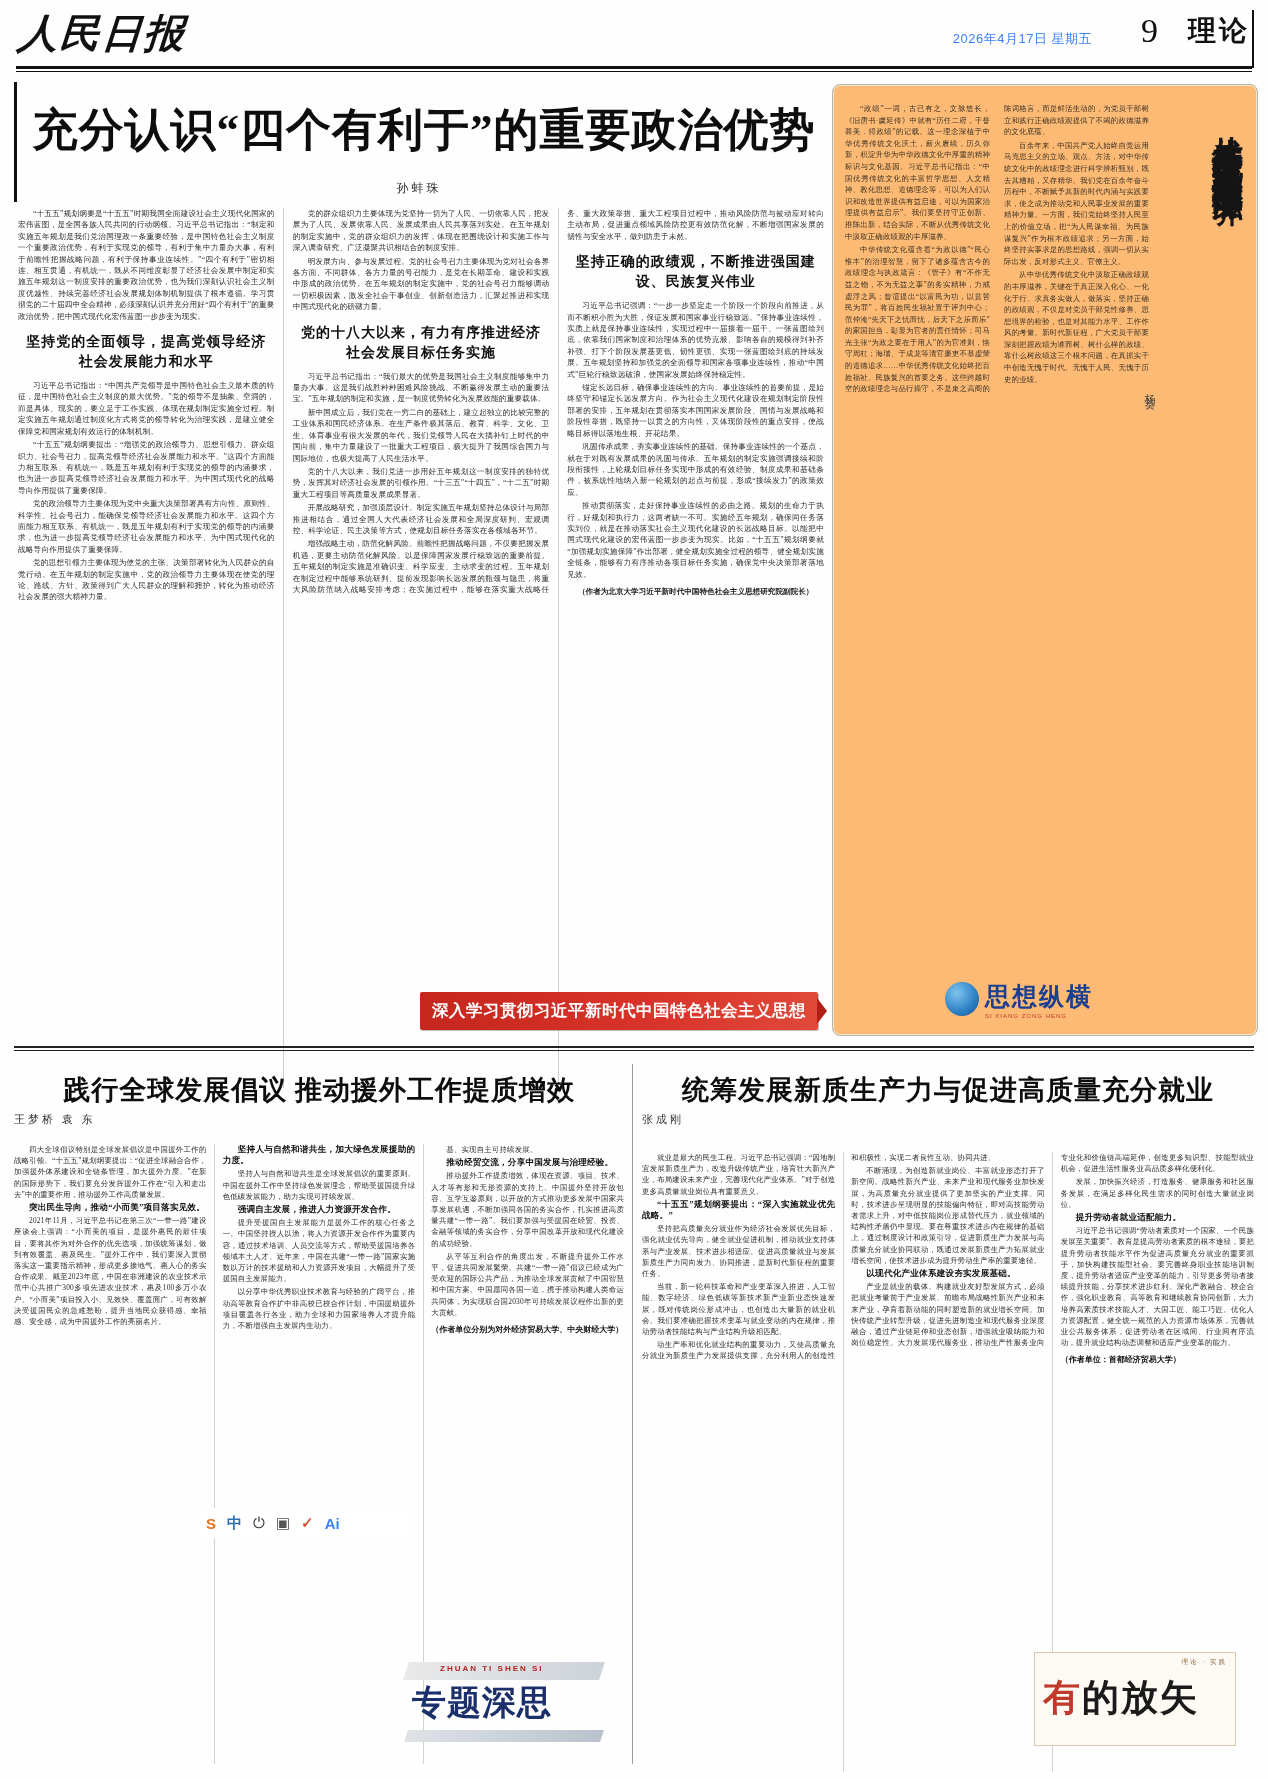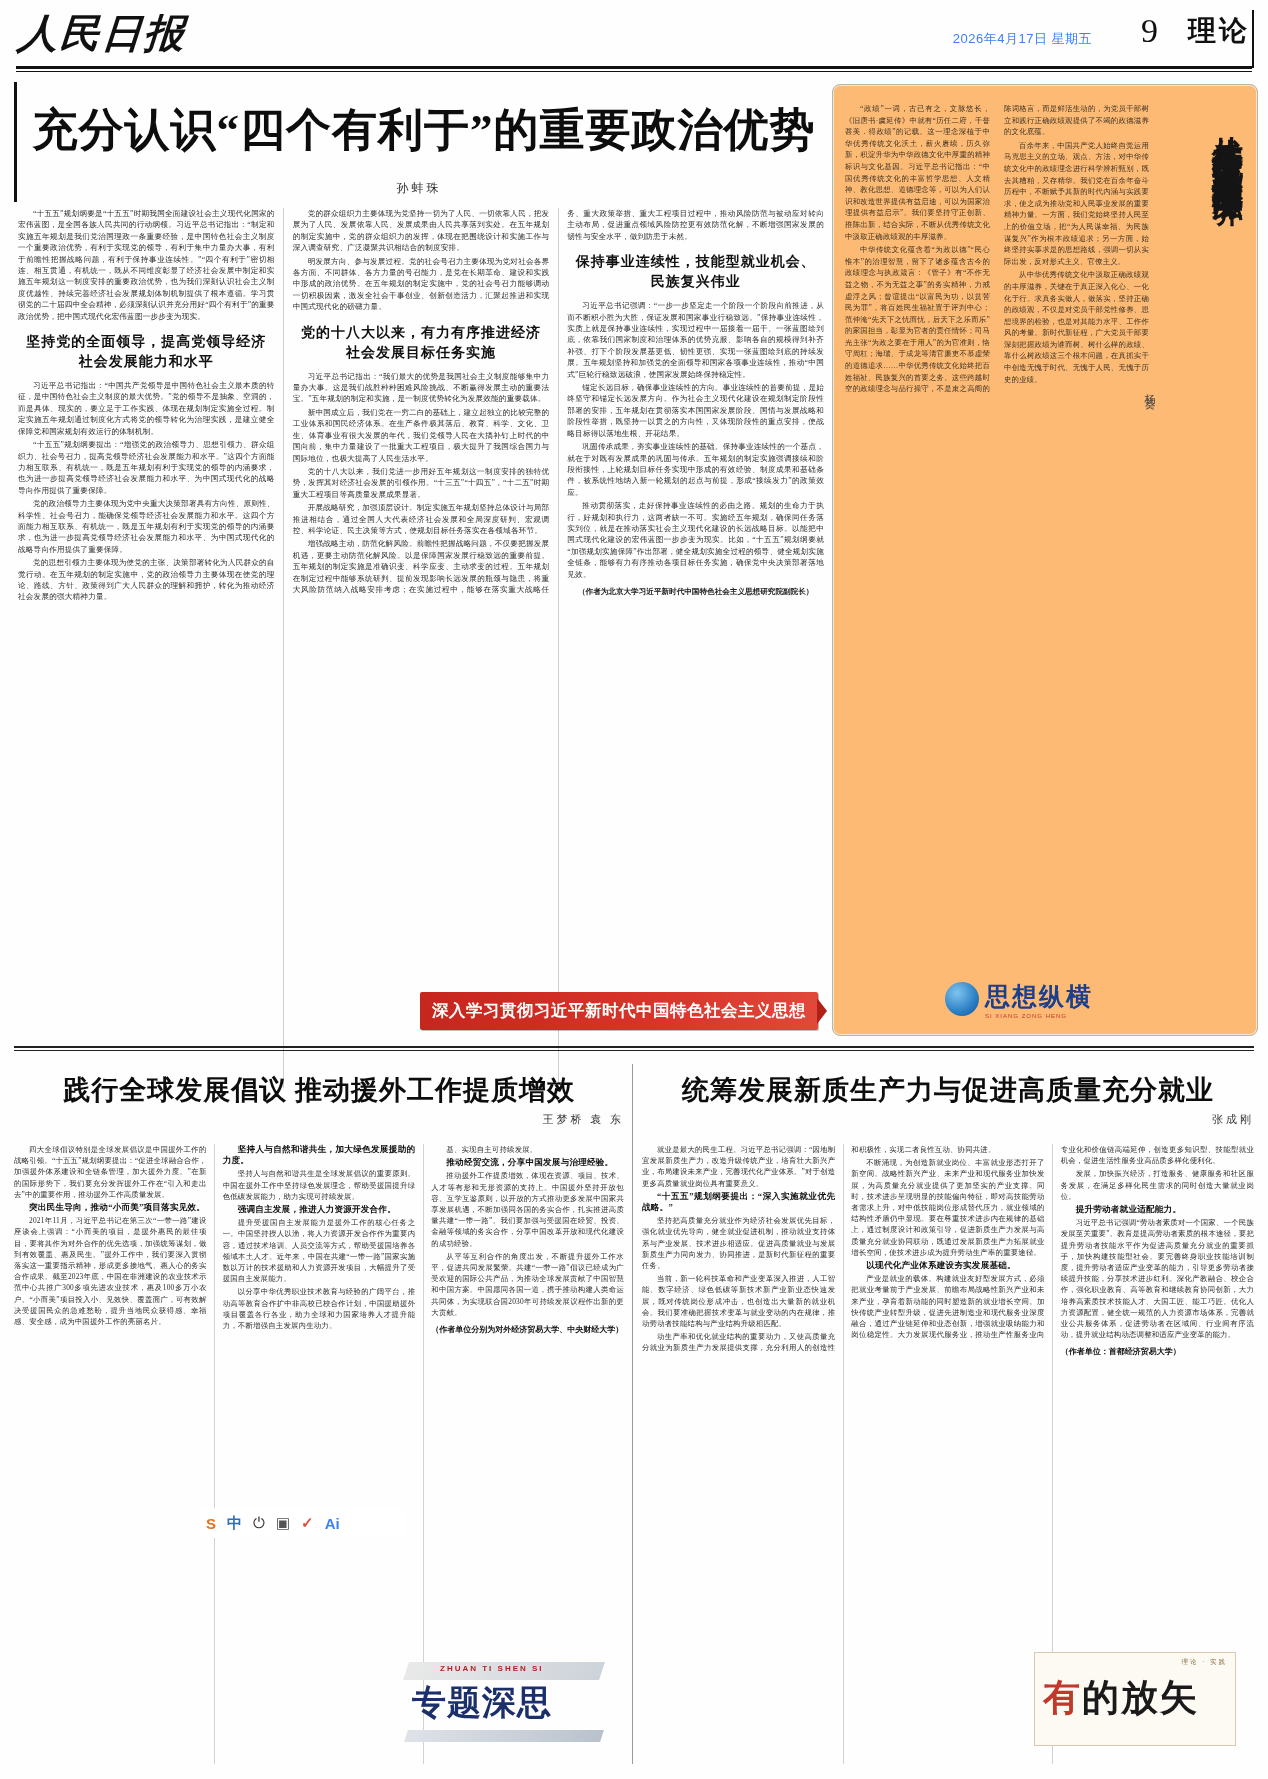--- a/index.html
+++ b/index.html
@@ -167,27 +167,27 @@
   .bot-right{position:absolute;left:628px;top:0;width:612px;height:712px;}
   .bot-split{
     position:absolute;left:618px;top:6px;width:1px;height:700px;background:#9a9a9a;
   }
   .bot-headline{
     font-size:27px;font-weight:bold;text-align:center;letter-spacing:1px;
     color:#0d0d0d;margin:14px 0 4px 0;white-space:nowrap;
     font-family:"Liberation Serif",serif;
   }
   .bot-byline{
-    font-size:11px;text-align:right;color:#333;letter-spacing:3px;margin-bottom:10px;
+    font-size:11px;text-align:left;color:#333;letter-spacing:3px;margin-bottom:10px;
   }
   .bot-cols{
     position:absolute;left:0;top:86px;width:100%;height:620px;
     column-count:3;column-gap:16px;column-rule:1px solid #d2d2d2;
   }
-  .bot-cols.r{column-count:3;}
+  .bot-cols.r{column-count:3;margin-top:8px;}
   .bp{
     font-size:7.4px;line-height:11.2px;text-align:justify;text-indent:15px;
     margin:0 0 2px 0;color:#2b2b2b;letter-spacing:.2px;
   }
   .credit{
     font-size:8px;font-weight:bold;text-align:justify;color:#111;margin-top:6px;
   }
 
   
   .emblem-zt{
@@ -265,21 +265,21 @@
         <p class="p">党的政治领导力主要体现为党中央重大决策部署具有方向性、原则性、科学性、社会号召力，能确保党领导经济社会发展能力和水平。这四个方面能力相互联系、有机统一，既是五年规划有利于实现党的领导的内涵要求，也为进一步提高党领导经济社会发展能力和水平、为中国式现代化的战略导向作用提供了重要保障。</p>
         <p class="p">党的思想引领力主要体现为使党的主张、决策部署转化为人民群众的自觉行动。在五年规划的制定实施中，党的政治领导力主要体现在使党的理论、路线、方针、政策得到广大人民群众的理解和拥护，转化为推动经济社会发展的强大精神力量。</p>
         <p class="p">党的群众组织力主要体现为党坚持一切为了人民、一切依靠人民，把发展为了人民、发展依靠人民、发展成果由人民共享落到实处。在五年规划的制定实施中，党的群众组织力的发挥，体现在把围绕设计和实施工作与深入调查研究、广泛凝聚共识相结合的制度安排。</p>
         <p class="p">明发展方向、参与发展过程。党的社会号召力主要体现为党对社会各界各方面、不同群体、各方力量的号召能力，是党在长期革命、建设和实践中形成的政治优势。在五年规划的制定实施中，党的社会号召力能够调动一切积极因素，激发全社会干事创业、创新创造活力，汇聚起推进和实现中国式现代化的磅礴力量。</p>
         <h2 class="subhead">党的十八大以来，有力有序推进经济社会发展目标任务实施</h2>
         <p class="p">习近平总书记指出：“我们最大的优势是我国社会主义制度能够集中力量办大事。这是我们战胜种种困难风险挑战、不断赢得发展主动的重要法宝。”五年规划的制定和实施，是一制度优势转化为发展效能的重要载体。</p>
         <p class="p">新中国成立后，我们党在一穷二白的基础上，建立起独立的比较完整的工业体系和国民经济体系。在生产条件极其落后、教育、科学、文化、卫生、体育事业有很大发展的年代，我们党领导人民在大搞补钉上时代的中国向前，集中力量建设了一批重大工程项目，极大提升了我国综合国力与国际地位，也极大提高了人民生活水平。</p>
         <p class="p">党的十八大以来，我们党进一步用好五年规划这一制度安排的独特优势，发挥其对经济社会发展的引领作用。“十三五”“十四五”，“十二五”时期重大工程项目等高质量发展成果显著。</p>
         <p class="p">开展战略研究，加强顶层设计。制定实施五年规划坚持总体设计与局部推进相结合，通过全国人大代表经济社会发展和全局深度研判、宏观调控、科学论证、民主决策等方式，使规划目标任务落实在各领域各环节。</p>
         <p class="p">增强战略主动，防范化解风险。前瞻性把握战略问题，不仅要把握发展机遇，更要主动防范化解风险。以是保障国家发展行稳致远的重要前提。五年规划的制定实施是准确识变、科学应变、主动求变的过程。五年规划在制定过程中能够系统研判、提前发现影响长远发展的瓶颈与隐患，将重大风险防范纳入战略安排考虑；在实施过程中，能够在落实重大战略任务、重大政策举措、重大工程项目过程中，推动风险防范与被动应对转向主动布局，促进重点领域风险防控更有效防范化解，不断增强国家发展的韧性与安全水平，做到防患于未然。</p>
-        <h2 class="subhead">保持事业连续性，技能型就业机会、民族复兴伟业</h2>
+        <h2 class="subhead">坚持正确的政绩观，不断推进强国建设、民族复兴伟业</h2>
         <p class="p">习近平总书记强调：“一步一步坚定走一个阶段一个阶段向前推进，从而不断积小胜为大胜，保证发展和国家事业行稳致远。”保持事业连续性，实质上就是保持事业连续性，实现过程中一届接着一届干、一张蓝图绘到底，依靠我们国家制度和治理体系的优势克服、影响各自的规模得到补齐补强、打下个阶段发展基更低、韧性更强、实现一张蓝图绘到底的持续发展。五年规划坚持和加强党的全面领导和国家各项事业连续性，推动“中国式”巨轮行稳致远破浪，使国家发展始终保持稳定性。</p>
         <p class="p">锚定长远目标，确保事业连续性的方向。事业连续性的首要前提，是始终坚守和锚定长远发展方向。作为社会主义现代化建设在规划制定阶段性部署的安排，五年规划在贯彻落实本国国家发展阶段、国情与发展战略和阶段性举措，既坚持一以贯之的方向性，又体现阶段性的重点安排，使战略目标得以落地生根、开花结果。</p>
         <p class="p">巩固传承成果，夯实事业连续性的基础。保持事业连续性的一个基点，就在于对既有发展成果的巩固与传承。五年规划的制定实施强调接续和阶段衔接性，上轮规划目标任务实现中形成的有效经验、制度成果和基础条件，被系统性地纳入新一轮规划的起点与前提，形成“接续发力”的政策效应。</p>
         <p class="p">推动贯彻落实，走好保持事业连续性的必由之路。规划的生命力于执行，好规划和执行力，这两者缺一不可。实施经五年规划，确保同任务落实到位，就是在推动落实社会主义现代化建设的长远战略目标。以能把中国式现代化建设的宏伟蓝图一步步变为现实。比如，“十五五”规划纲要就“加强规划实施保障”作出部署，健全规划实施全过程的领导、健全规划实施全链条，能够有力有序推动各项目标任务实施，确保党中央决策部署落地见效。</p>
         <p class="signoff">（作者为北京大学习近平新时代中国特色社会主义思想研究院副院长）</p>
       </div>
   </div>
 
   <div class="red-banner">
     <span>深入学习贯彻习近平新时代中国特色社会主义思想</span>

